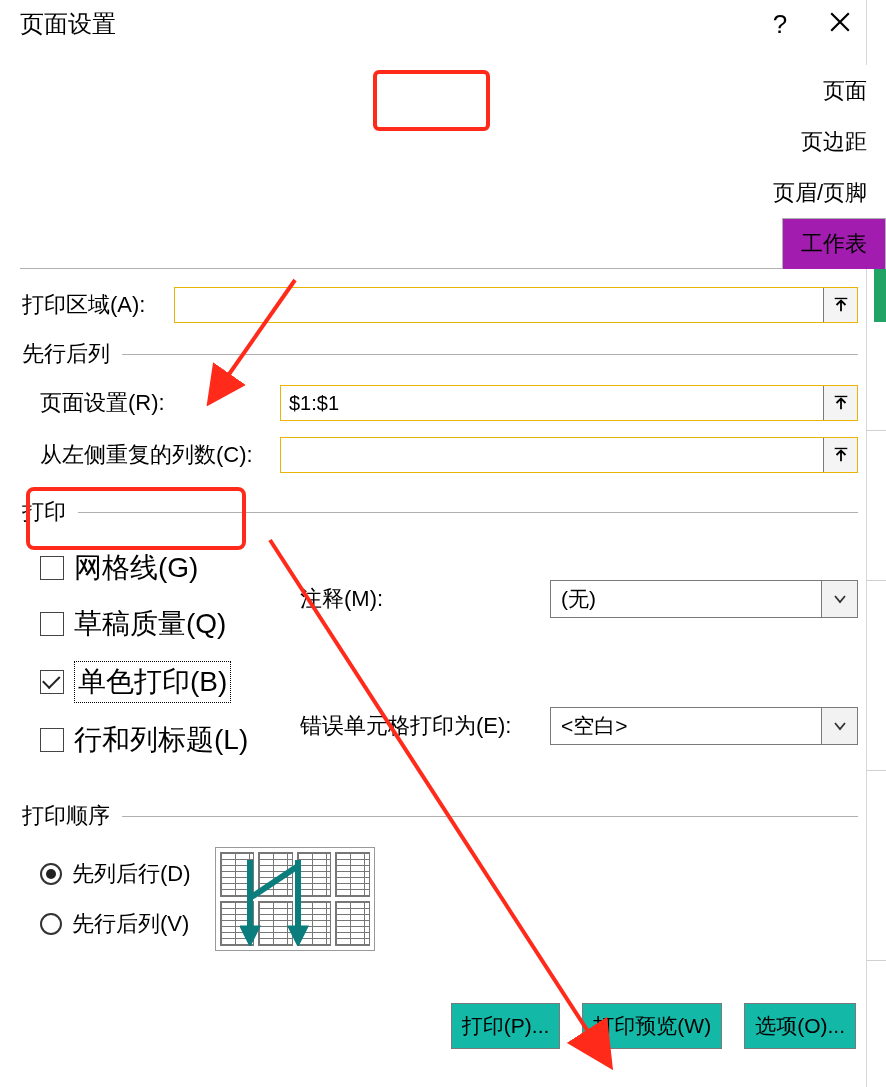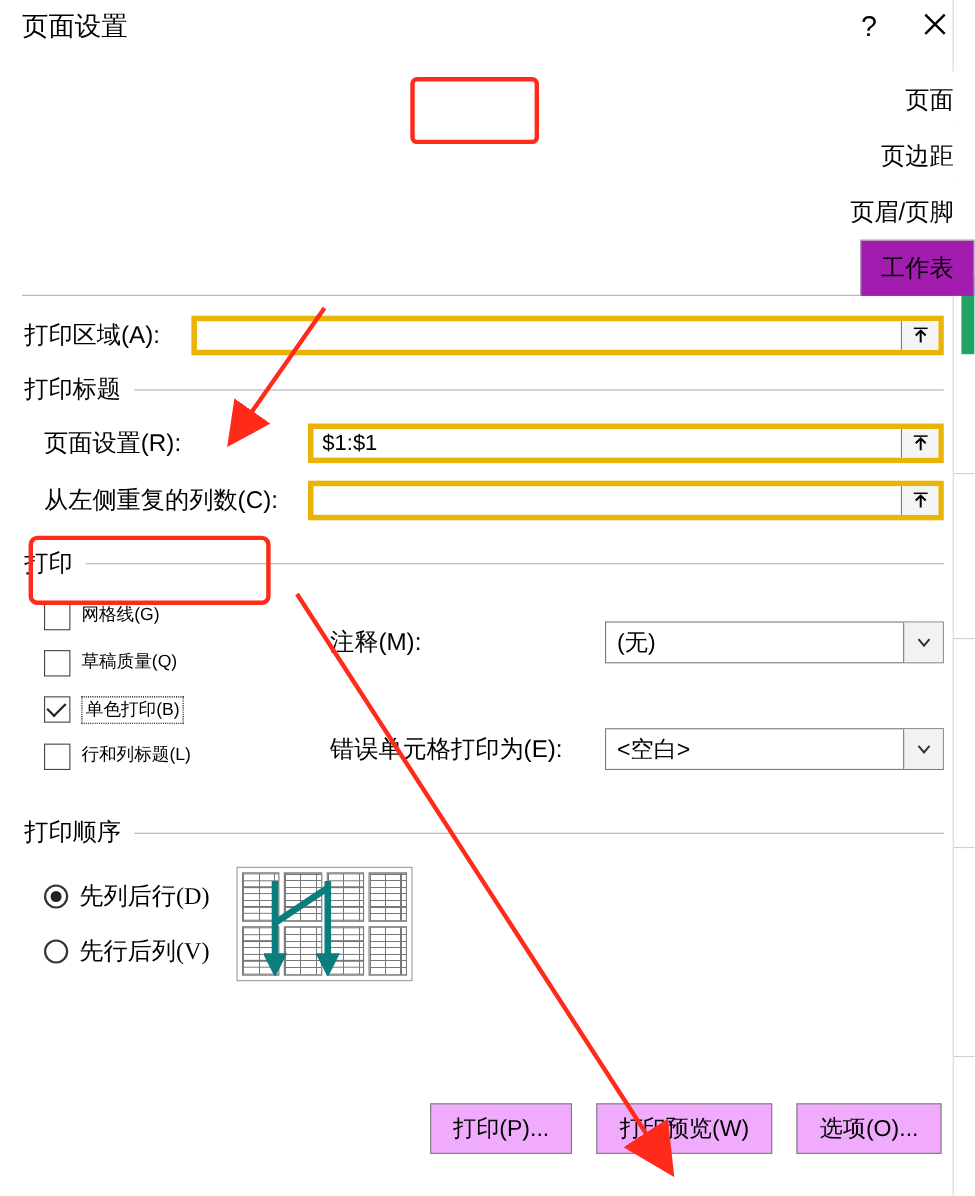--- a/index.html
+++ b/index.html
@@ -10,21 +10,21 @@
     background: #ffffff;
     color: #000;
     width: 886px;
     height: 1087px;
     position: relative;
     overflow: hidden;
   }
   .titlebar {
     display: flex;
     align-items: center;
-    padding: 8px 6px 14px 20px;
+    padding: 8px 16px 14px 20px;
   }
   .titlebar .title { flex: 1; font-size: 24px; }
   .titlebar .help {
     width: 60px; text-align: center; font-size: 26px; cursor: pointer;
   }
   .titlebar .close {
     width: 60px; text-align: center; font-size: 26px; cursor: pointer;
   }
   .close svg { width: 22px; height: 22px; }
 
@@ -57,21 +57,21 @@
   }
 
   .content { padding: 18px 28px 0 22px; position: relative; }
 
   .row { display: flex; align-items: center; margin-bottom: 16px; }
   .row .lbl { font-size: 22px; }
 
   .refedit {
     flex: 1;
     display: flex;
-    border: 5px solid #eab308;
+    border: 1px solid #eab308;
     height: 36px;
     background: #fff;
   }
   .refedit input {
     flex: 1;
     border: none;
     outline: none;
     padding: 0 8px;
     font-size: 20px;
     font-family: inherit;
@@ -98,23 +98,23 @@
     flex: 1;
     height: 1px;
     background: #b0b0b0;
     margin-left: 12px;
   }
 
   .indent { margin-left: 18px; }
 
   .chk-row {
     display: flex;
-    align-items: flex-start;
+    align-items: center;
     gap: 10px;
-    font-size: 16px;
+    font-size: 28px;
     margin: 6px 0 18px 0;
   }
   .chk {
     width: 24px; height: 24px;
     border: 1.6px solid #444;
     display: inline-flex;
     align-items: center; justify-content: center;
     background: #fff;
   }
   .chk.checked::after {
@@ -144,21 +144,21 @@
 
   .red-box {
     position: absolute;
     border: 4px solid #ff2a1a;
     border-radius: 8px;
     pointer-events: none;
   }
 
   .order-row { display: flex; align-items: center; gap: 24px; margin: 10px 0 0 18px; }
   .radios { display: flex; flex-direction: column; gap: 20px; }
-  .radio-row { display: flex; align-items: center; gap: 10px; font-size: 22px; font-family: Liberation Serif, serif; }
+  .radio-row { display: flex; align-items: center; gap: 10px; font-size: 22px; }
   .radio {
     width: 22px; height: 22px;
     border: 2px solid #333; border-radius: 50%;
     display: inline-flex; align-items: center; justify-content: center;
   }
   .radio.checked::after {
     content: ""; width: 10px; height: 10px; background: #222; border-radius: 50%;
   }
 
   .order-pic {
@@ -181,22 +181,22 @@
 
   .btn-row {
     position: absolute;
     right: 30px;
     bottom: 38px;
     display: flex;
     gap: 22px;
   }
   .btn {
     border: 1px solid #7a7a7a;
-    background: #f0abfc;
-    padding: 8px 20px;
+    background: #14b8a6;
+    padding: 8px 10px;
     font-size: 21px;
     cursor: pointer;
     font-family: inherit;
   }
 
   .arrow-annot { position: absolute; pointer-events: none; }
 
   
   .sheet-strip {
     position: absolute; right: 0; top: 0; bottom: 0; width: 20px;
@@ -250,21 +250,21 @@
       <div class="collapse-btn">
         <svg viewBox="0 0 20 20">
             <path d="M10 17 L10 5 M5 10 L10 5 L15 10" stroke="#000" stroke-width="2" fill="none"></path>
             <rect x="3" y="2" width="14" height="1.5" fill="#000"></rect>
           </svg>
       </div>
     </div>
   </div>
 
   <div class="section-head">
-    <span>打印标题</span>
+    <span>先行后列</span>
     <span class="line"></span>
   </div>
 
   <div class="row indent">
     <span class="lbl" style="width:240px">页面设置(R):</span>
     <div class="refedit">
       <input type="text" value="$1:$1" style="">
       <div class="collapse-btn">
         <svg viewBox="0 0 20 20">
             <path d="M10 17 L10 5 M5 10 L10 5 L15 10" stroke="#000" stroke-width="2" fill="none"></path>

